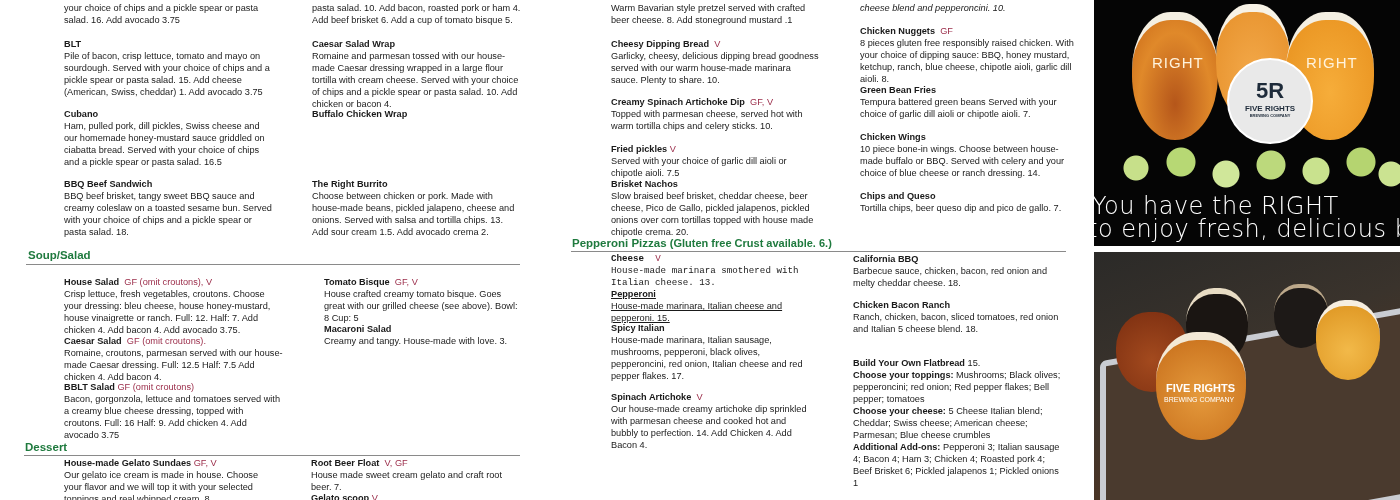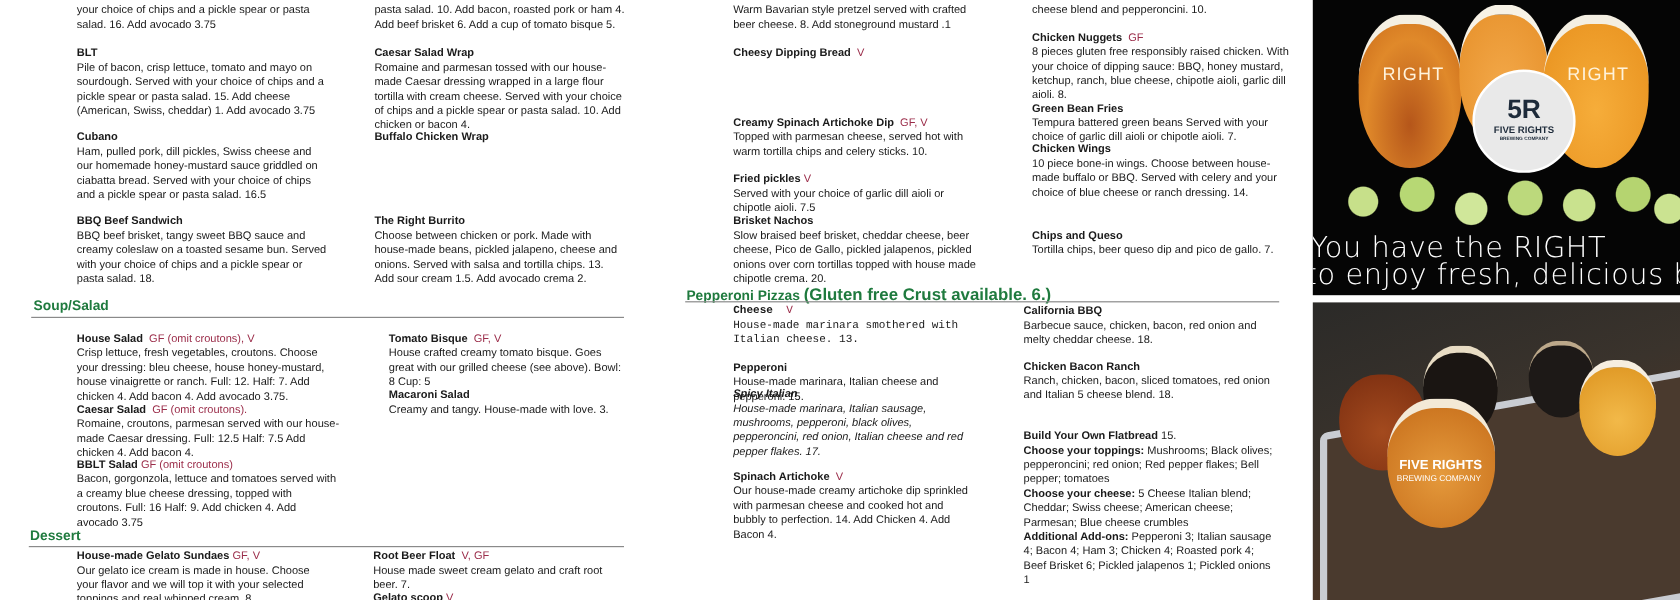--- a/index.html
+++ b/index.html
@@ -3,21 +3,21 @@
 <meta charset="utf-8">
 <style>
   html,body{margin:0;padding:0;}
   body{width:1400px;height:500px;overflow:hidden;background:#fff;position:relative;font-family:"Liberation Sans",sans-serif;color:#1a1a1a;}
   .col{position:absolute;font-size:9.2px;line-height:12px;}
   .item{position:absolute;margin-left:36px;}
   .item .name{font-weight:bold;}
   .item .tag{color:#9b2d4a;font-weight:normal;}
   .item .desc{display:block;}
   .section-head{position:absolute;color:#1f7a3e;font-weight:bold;font-size:11.5px;}
-  .section-head .sub{font-size:14px;}
+  .section-head .sub{font-size:11px;}
   .rule{position:absolute;height:1px;background:#8a8a8a;}
   .photo{position:absolute;left:1094px;width:306px;overflow:hidden;}
   #photo-top{top:0;height:246px;background:#050505;}
   #photo-bot{top:252px;height:248px;background:linear-gradient(160deg,#2b2a28 0%,#3a332c 40%,#4b3526 70%,#2a1d15 100%);}
   .slogan{position:absolute;left:0;color:#fff;font-size:24px;line-height:22px;white-space:nowrap;font-family:"DejaVu Sans",sans-serif;font-weight:300;letter-spacing:0.5px;}
   .glass{position:absolute;border-radius:45% 45% 50% 50%;}
   .logo-circle{position:absolute;border-radius:50%;background:#e9e9e9;border:2px solid #fff;color:#1e2b3a;text-align:center;font-weight:bold;}
 </style>
 </head>
 <body>
@@ -112,51 +112,52 @@
   </div>
 </div>
 
 <div class="col" style="left:575px;top:0;width:245px;">
   <div class="item" style="top:2px;">
     <span class="desc">Warm Bavarian style pretzel served with crafted beer cheese. 8.  Add stoneground mustard .1</span>
   </div>
   <div class="item" style="top:38px;">
     <span class="name">Cheesy Dipping Bread</span>&nbsp;
     <span class="tag">V</span>
+    <span class="desc">Garlicky, cheesy, delicious dipping bread goodness served with our warm house-made marinara sauce. Plenty to share. 10.</span>
   </div>
   <div class="item" style="top:96px;">
     <span class="name">Creamy Spinach Artichoke Dip</span>&nbsp;
     <span class="tag">GF, V</span>
     <span class="desc">Topped with parmesan cheese, served hot with warm tortilla chips and celery sticks. 10.</span>
   </div>
   <div class="item" style="top:143px;">
     <span class="name">Fried pickles</span>
     <span class="tag">V</span>
     <span class="desc">Served with your choice of garlic dill aioli or chipotle aioli. 7.5</span>
   </div>
   <div class="item" style="top:178px;">
     <span class="name">Brisket Nachos</span>
     <span class="desc">Slow braised beef brisket, cheddar cheese, beer cheese, Pico de Gallo, pickled jalapenos, pickled onions over corn tortillas topped with house made chipotle crema. 20.</span>
   </div>
 </div>
 
 <div class="col" style="left:824px;top:0;width:250px;">
-  <div class="item" style="top:2px;">
+  <div class="item" style="top:2px;font-style:italic;">
     <span class="desc">cheese blend and pepperoncini. 10.</span>
   </div>
   <div class="item" style="top:25px;">
     <span class="name">Chicken Nuggets</span>&nbsp;
     <span class="tag">GF</span>
     <span class="desc">8 pieces gluten free responsibly raised chicken.  With your choice of dipping sauce: BBQ, honey mustard, ketchup, ranch, blue cheese, chipotle aioli, garlic dill aioli.   8.</span>
   </div>
   <div class="item" style="top:84px;">
     <span class="name">Green Bean Fries</span>
     <span class="desc">Tempura battered green beans Served with your choice of garlic dill aioli or chipotle aioli. 7.</span>
   </div>
-  <div class="item" style="top:118px;">
+  <div class="item" style="top:131px;">
     <span class="name">Chicken Wings</span>
     <span class="desc">10 piece bone-in wings. Choose between house-made buffalo or BBQ.  Served with celery and your choice of blue cheese or ranch dressing. 14.</span>
   </div>
   <div class="item" style="top:190px;">
     <span class="name">Chips and Queso</span>
     <span class="desc">Tortilla chips, beer queso dip and pico de gallo. 7.</span>
   </div>
 </div>
 
 <div class="section-head" style="left:572px;top:237px;">
@@ -164,25 +165,25 @@
   <span class="sub">(Gluten free Crust available. 6.)</span>
 </div>
 <div class="rule" style="left:571px;top:251px;width:495px;"></div>
 
 <div class="col" style="left:575px;top:0;width:240px;">
   <div class="item" style="top:253px;font-family:Liberation Mono, monospace;">
     <span class="name">Cheese</span>&nbsp;
     <span class="tag">V</span>
     <span class="desc">House-made marinara smothered with Italian cheese. 13.</span>
   </div>
-  <div class="item" style="top:300px;">
+  <div class="item" style="top:288px;text-decoration:underline;">
     <span class="name">Pepperoni</span>
     <span class="desc">House-made marinara, Italian cheese and pepperoni. 15.</span>
   </div>
-  <div class="item" style="top:322px;font-style:italic;">
+  <div class="item" style="top:322px;">
     <span class="name">Spicy Italian</span>
     <span class="desc">House-made marinara, Italian sausage, mushrooms, pepperoni, black olives, pepperoncini, red onion, Italian cheese and red pepper flakes. 17.</span>
   </div>
   <div class="item" style="top:391px;">
     <span class="name">Spinach Artichoke</span>&nbsp;
     <span class="tag">V</span>
     <span class="desc">Our house-made creamy artichoke dip sprinkled with parmesan cheese and cooked hot and bubbly to perfection. 14. Add Chicken 4.  Add Bacon 4.</span>
   </div>
 </div>
 

